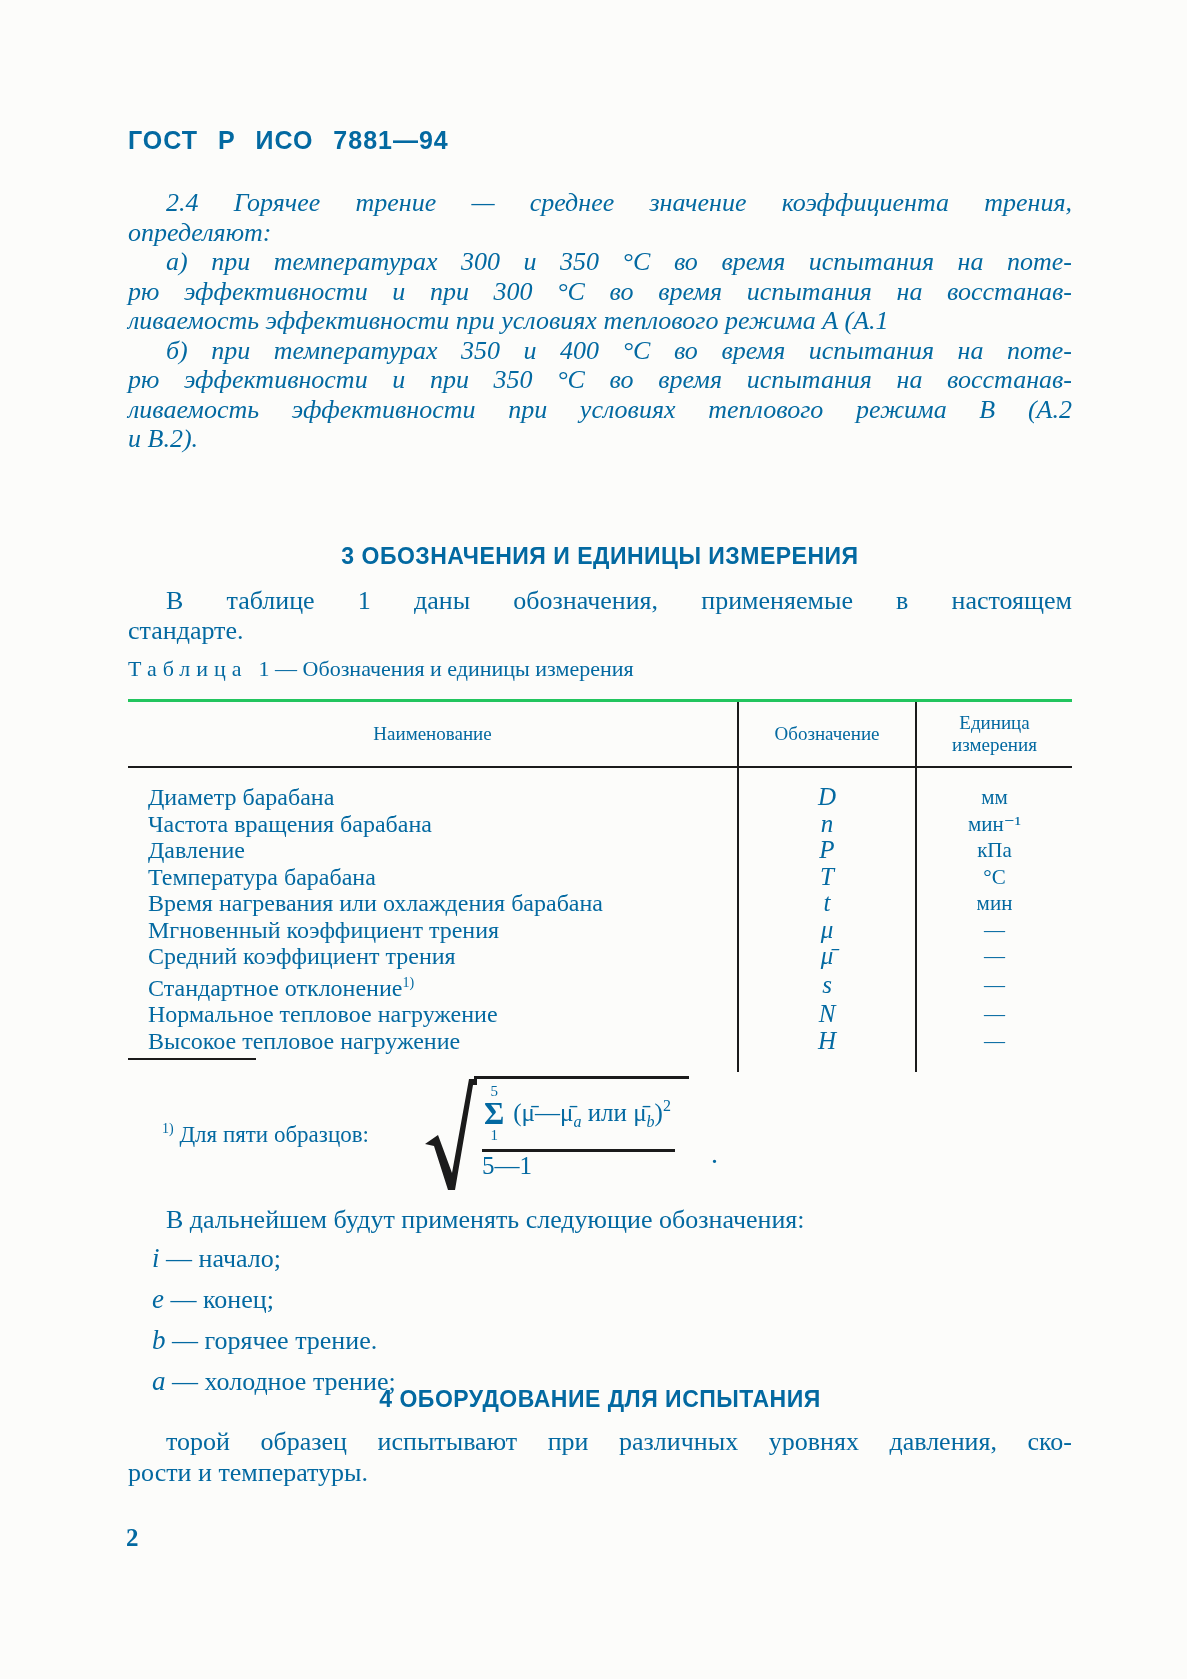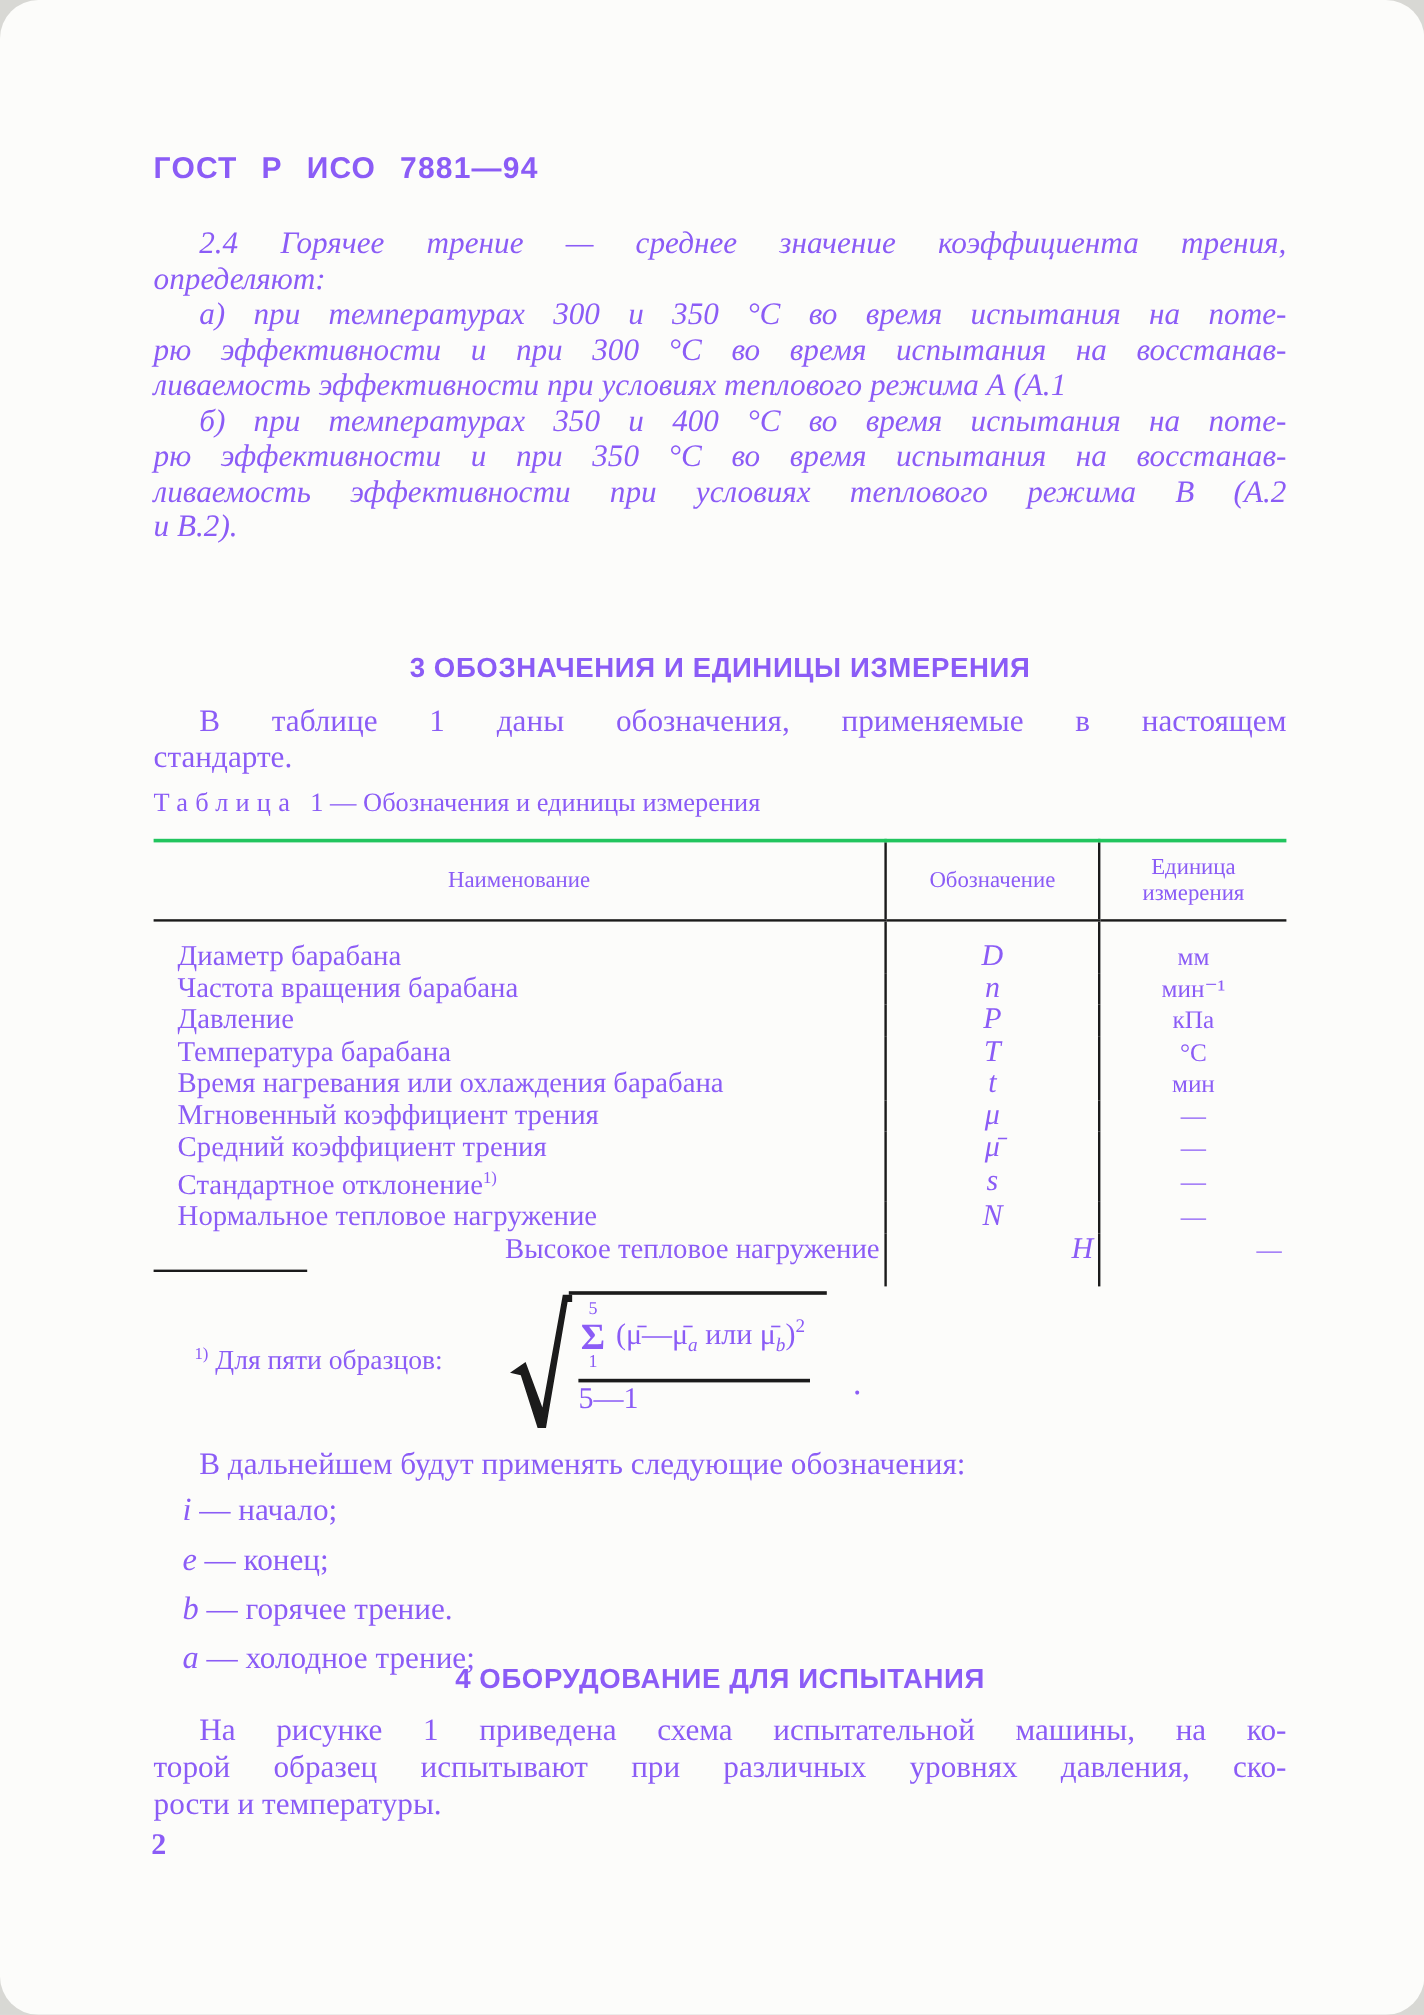--- a/index.html
+++ b/index.html
@@ -1,21 +1,20 @@
 <!DOCTYPE html>
 <html><head>
 <meta charset="utf-8">
 <style>
   html,body { margin:0; padding:0; background:#d8d8d4; }
   .page {
     position:relative; width:1187px; height:1679px;
     background:#fcfcfa; overflow:hidden;
-    color:#8b5cf6;
+    color:#0369a1;
     font-family:"Liberation Serif","DejaVu Serif",serif;
-    border-radius:32px;
   }
   .abs { position:absolute; left:128px; width:944px; }
 
   
   .doc-header {
     top:126px; font-family:"Liberation Sans","DejaVu Sans",sans-serif;
     font-weight:bold; font-size:25px; letter-spacing:1px; word-spacing:12px;
   }
 
   
@@ -45,21 +44,21 @@
     font-weight:normal; font-size:19px; text-align:center; vertical-align:middle;
     padding:8px 4px; height:48px;
     border-bottom:2px solid #1b1b1b;
   }
   table.symbols th.v, table.symbols td.v { border-left:2px solid #1b1b1b; }
   table.symbols td { font-size:24px; line-height:26.5px; padding:0 4px; vertical-align:middle; }
   table.symbols td.name { text-align:left; padding-left:20px; }
   table.symbols td.sym  { text-align:center; font-style:italic; font-size:25px; }
   table.symbols td.unit { text-align:center; font-size:21px; }
   table.symbols tbody tr:first-child td { padding-top:16px; }
-  table.symbols tbody tr:last-child td  { padding-bottom:18px;text-align:right; }
+  table.symbols tbody tr:last-child td  { padding-bottom:18px; }
   td.name sup, .fn-label sup { font-size:14px; }
 
   
   .fn-sep { top:1058px; width:128px; height:2px; background:#1b1b1b; }
 
   
   .footnote { top:1076px; display:flex; align-items:center; }
   .fn-label { font-size:23px; padding-left:34px; white-space:nowrap; }
   .radical { display:flex; align-items:flex-start; margin-left:56px; }
   .rad-svg { display:block; margin-right:-3px; }
@@ -216,20 +215,19 @@
     <div class="nt-lead">В дальнейшем будут применять следующие обозначения:</div>
     <div class="nt-item"><i>i</i> <span>— начало;</span></div>
     <div class="nt-item"><i>e</i> <span>— конец;</span></div>
     <div class="nt-item"><i>b</i> <span>— горячее трение.</span></div>
     <div class="nt-item"><i>a</i> <span>— холодное трение;</span></div>
   </div>
 
   <div class="abs sec-heading" style="top:1386px;">4 ОБОРУДОВАНИЕ ДЛЯ ИСПЫТАНИЯ</div>
 
   <div class="abs plines" style="top:1426px; line-height:31px;">
-      <div class="tline">На рисунке 1 приведена схема испытательной машины, на ко-</div>
       <div class="tline">торой образец испытывают при различных уровнях давления, ско-</div>
       <div class="tline">рости и температуры.</div>
     </div>
 
   <div class="abs page-number">2</div>
 
 </div>
 
 </body></html>

